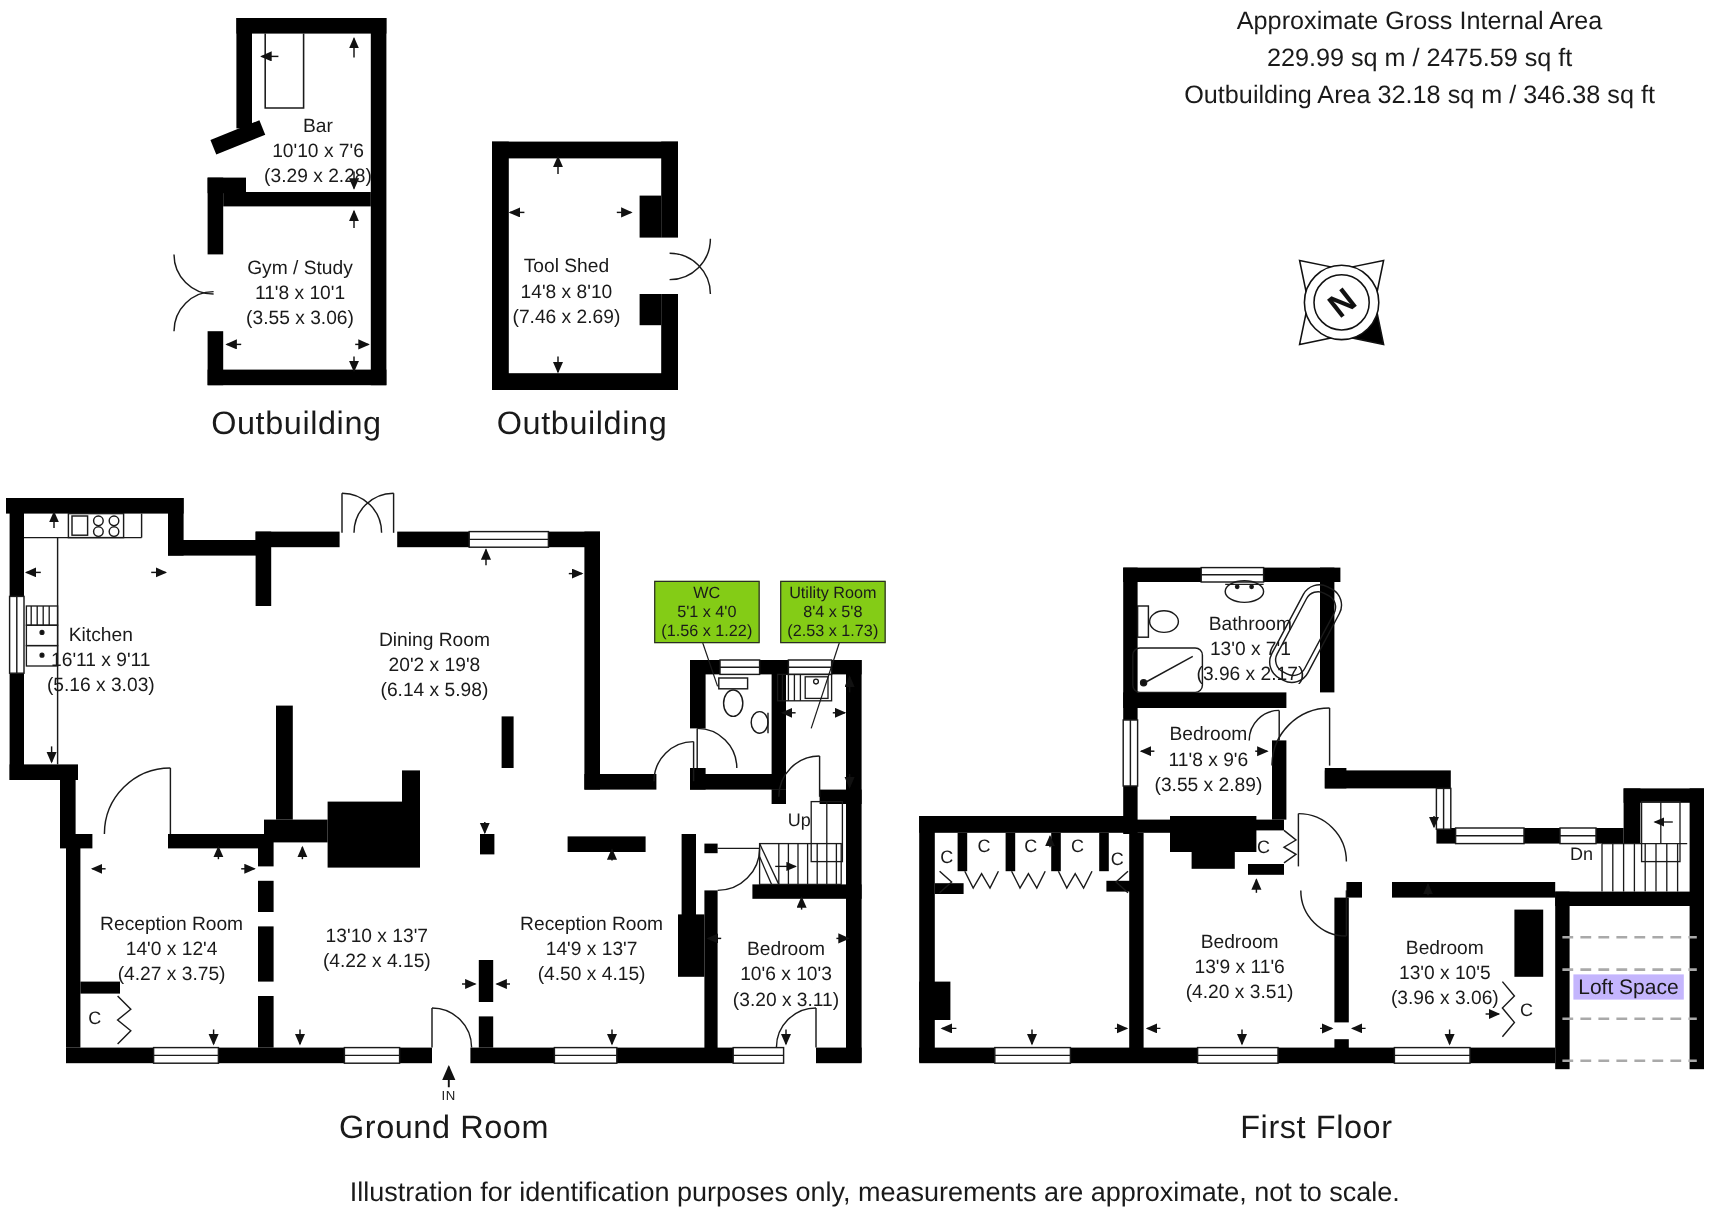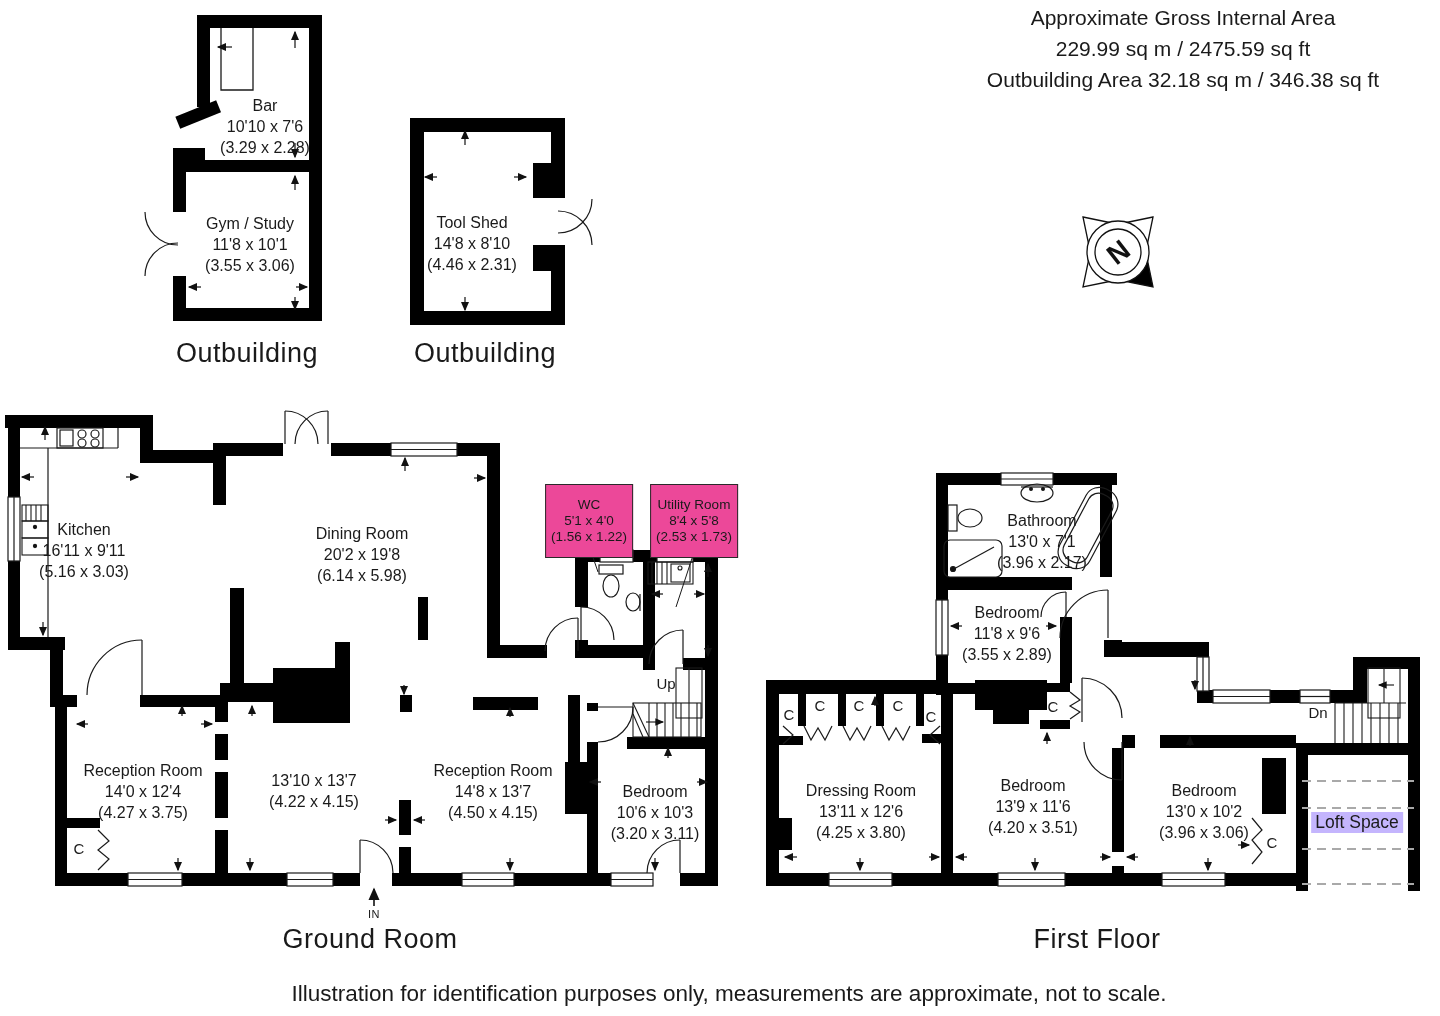--- a/index.html
+++ b/index.html
@@ -1,21 +1,21 @@
 <!DOCTYPE html>
 <html><head>
 <meta charset="utf-8">
 <style>
   html,body{margin:0;padding:0;background:#fff;}
   .stage{position:relative;width:1440px;height:1016px;background:#fff;overflow:hidden;
          font-family:"Liberation Sans",sans-serif;color:#111;}
   .stage svg{position:absolute;left:0;top:0;}
   .lbl{position:absolute;transform:translateX(-50%);text-align:center;white-space:nowrap;color:#1a1a1a;}
   .room{font-size:16px;line-height:21px;}
-  .boxed{border:1.6px solid #2a2a2a;background:#ec4899;font-size:13.5px;line-height:16px;padding:12px 5px;z-index:3;}
+  .boxed{border:1.6px solid #2a2a2a;background:#84cc16;font-size:13.5px;line-height:16px;padding:1px 5px;z-index:3;}
   .cap{font-size:27px;letter-spacing:.5px;}
   .hdr{font-size:21px;line-height:31px;}
   .ftr{font-size:22.5px;margin-left:13px;}
   .tiny{font-size:15px;}
   .micro{font-size:11px;letter-spacing:.5px;}
   .loft{font-size:17.5px;background:#c4b5fd;padding:0 4px;z-index:2;}
 </style>
 </head>
 <body>
 
@@ -477,21 +477,21 @@
 <div class="lbl room" style="left:250px;top:213px;">
   <div>Gym / Study</div>
   <div>11'8 x 10'1</div>
   <div>(3.55 x 3.06)</div>
 </div>
 <div class="lbl cap" style="left:247px;top:338px;">Outbuilding</div>
 
 <div class="lbl room" style="left:472px;top:212px;">
   <div>Tool Shed</div>
   <div>14'8 x 8'10</div>
-  <div>(4.46 x 2.31)</div>
+  <div>(7.46 x 2.69)</div>
 </div>
 <div class="lbl cap" style="left:485px;top:338px;">Outbuilding</div>
 
 <div class="lbl room" style="left:84px;top:519px;">
   <div>Kitchen</div>
   <div>16'11 x 9'11</div>
   <div>(5.16 x 3.03)</div>
 </div>
 <div class="lbl room" style="left:362px;top:523px;">
   <div>Dining Room</div>
@@ -512,21 +512,21 @@
   <div>Reception Room</div>
   <div>14'0 x 12'4</div>
   <div>(4.27 x 3.75)</div>
 </div>
 <div class="lbl room" style="left:314px;top:770px;">
   <div>13'10 x 13'7</div>
   <div>(4.22 x 4.15)</div>
 </div>
 <div class="lbl room" style="left:493px;top:760px;">
   <div>Reception Room</div>
-  <div>14'8 x 13'7</div>
+  <div>14'9 x 13'7</div>
   <div>(4.50 x 4.15)</div>
 </div>
 <div class="lbl room" style="left:655px;top:781px;">
   <div>Bedroom</div>
   <div>10'6 x 10'3</div>
   <div>(3.20 x 3.11)</div>
 </div>
 <div class="lbl tiny" style="left:666px;top:675px;">Up</div>
 <div class="lbl tiny" style="left:79px;top:840px;">C</div>
 <div class="lbl micro" style="left:374px;top:908px;">IN</div>
@@ -535,33 +535,28 @@
 <div class="lbl room" style="left:1042px;top:510px;">
   <div>Bathroom</div>
   <div>13'0 x 7'1</div>
   <div>(3.96 x 2.17)</div>
 </div>
 <div class="lbl room" style="left:1007px;top:602px;">
   <div>Bedroom</div>
   <div>11'8 x 9'6</div>
   <div>(3.55 x 2.89)</div>
 </div>
-<div class="lbl room" style="left:861px;top:780px;">
-  <div>Dressing Room</div>
-  <div>13'11 x 12'6</div>
-  <div>(4.25 x 3.80)</div>
-</div>
 <div class="lbl room" style="left:1033px;top:775px;">
   <div>Bedroom</div>
   <div>13'9 x 11'6</div>
   <div>(4.20 x 3.51)</div>
 </div>
 <div class="lbl room" style="left:1204px;top:780px;">
   <div>Bedroom</div>
-  <div>13'0 x 10'2</div>
+  <div>13'0 x 10'5</div>
   <div>(3.96 x 3.06)</div>
 </div>
 <div class="lbl loft" style="left:1357px;top:812px;">Loft Space</div>
 <div class="lbl tiny" style="left:1318px;top:704px;">Dn</div>
 <div class="lbl tiny" style="left:789px;top:706px;">C</div>
 <div class="lbl tiny" style="left:820px;top:697px;">C</div>
 <div class="lbl tiny" style="left:859px;top:697px;">C</div>
 <div class="lbl tiny" style="left:898px;top:697px;">C</div>
 <div class="lbl tiny" style="left:931px;top:708px;">C</div>
 <div class="lbl tiny" style="left:1053px;top:698px;">C</div>

